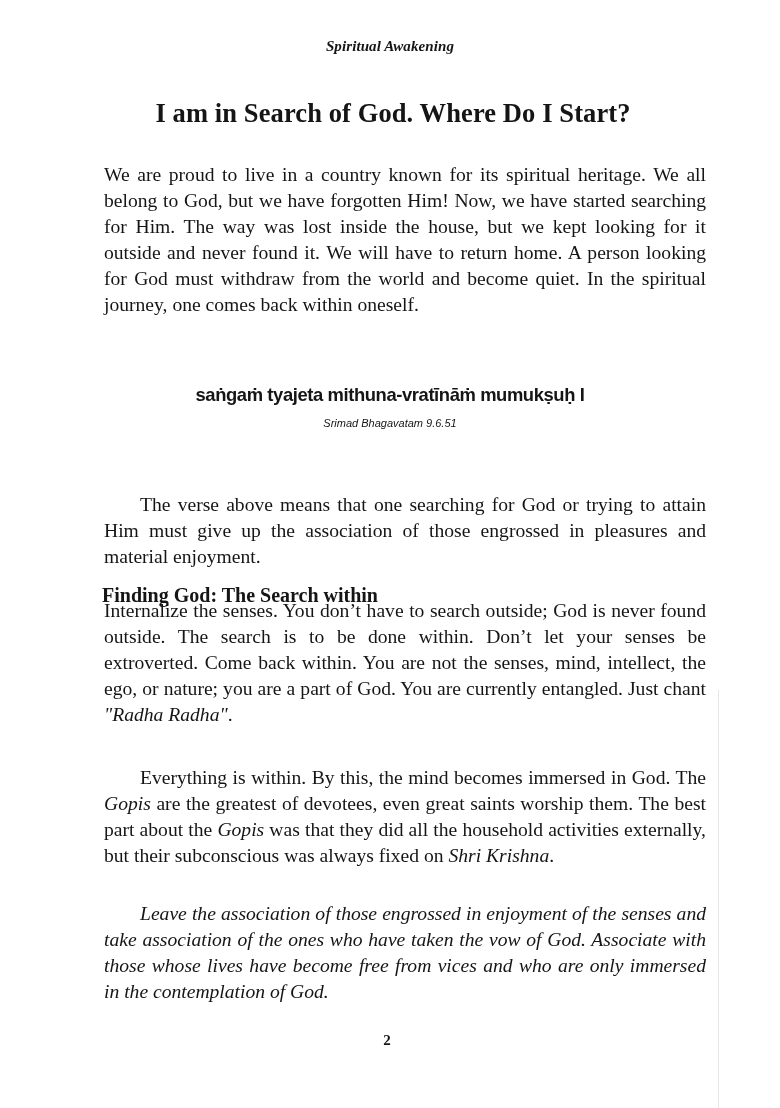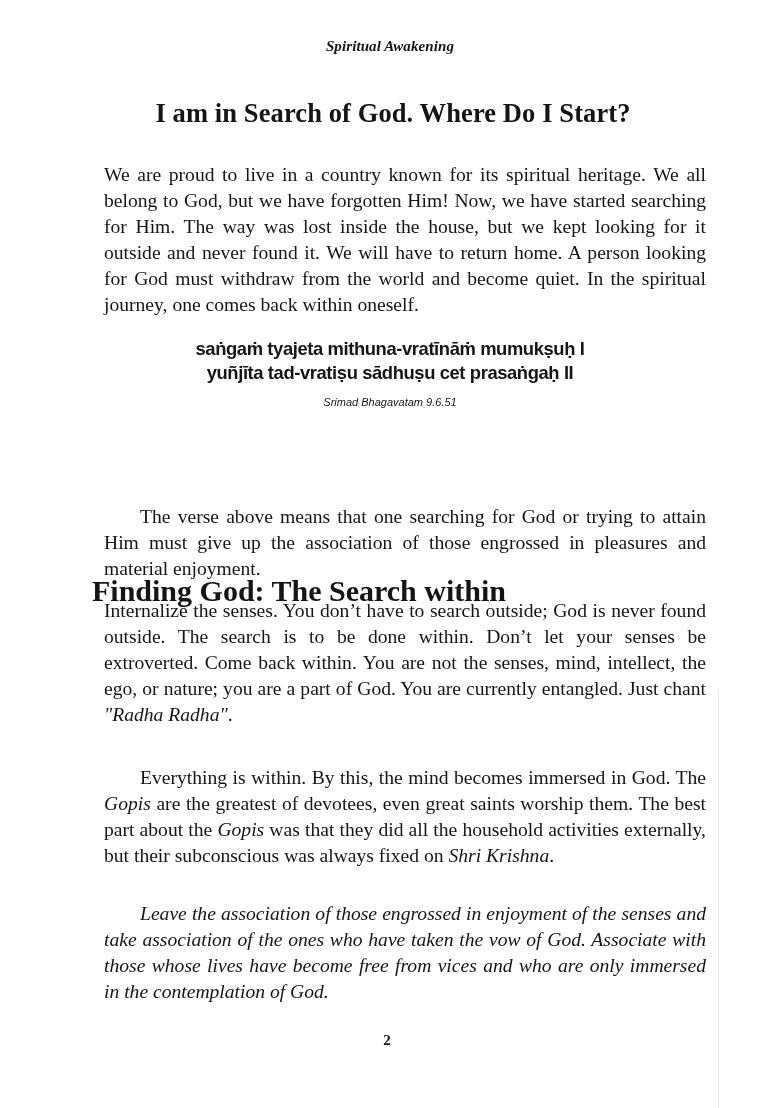--- a/index.html
+++ b/index.html
@@ -22,53 +22,52 @@
   .text-block {
     position: absolute; left: 92px; width: 602px;
     font-size: 19.6px; line-height: 26.1px; text-align: justify; margin: 12px;
   }
   .indent { text-indent: 36px; }
   .verse {
     position: absolute; top: 337px; left: 150px; width: 480px; text-align: center;
     font-size: 18.4px; line-height: 24.3px; font-weight: bold; letter-spacing: -0.4px;
     font-family: "Liberation Sans", "DejaVu Sans", sans-serif; font-stretch: condensed;
   }
-  .verse-line { display: block; }
+  .verse-line { display: block; margin-top: 46px; }
   .verse-source {
     display: block; font-weight: normal; font-style: italic; font-size: 11px;
     letter-spacing: 0; margin-top: 4px;
   }
   .section-heading {
-    position: absolute; top: 574px; left: 92px; margin: 0;
-    font-weight: bold; font-size: 30px; text-align: right;
+    position: absolute; top: 574px; left: 92px; margin: 10px;
+    font-weight: bold; font-size: 20px; text-align: right;
   }
   .page-number {
     position: absolute; top: 1032px; left: 0; width: 774px; text-align: center;
     font-weight: bold; font-size: 15px;
   }
   em { font-style: italic; }
 </style>
 </head>
 <body>
 
 <div class="page-edge"></div>
 
 <div class="running-head">Spiritual Awakening</div>
 
 <h1 class="chapter-title">I am in Search of God. Where Do I Start?</h1>
 
 <p class="text-block" style="top:150px;">We are proud to live in a country known for its spiritual heritage. We all belong to God, but we have forgotten Him! Now, we have started searching for Him. The way was lost inside the house, but we kept looking for it outside and never found it. We will have to return home. A person looking for God must withdraw from the world and become quiet. In the spiritual journey, one comes back within oneself.</p>
 
 <div class="verse">
   <span class="verse-line">saṅgaṁ tyajeta mithuna-vratīnāṁ mumukṣuḥ I</span>
-  <span class="verse-line">yuñjīta tad-vratiṣu sādhuṣu cet prasaṅgaḥ II</span>
   <span class="verse-source">Srimad Bhagavatam 9.6.51</span>
 </div>
 
-<p class="text-block indent" style="top:492px;">The verse above means that one searching for God or trying to attain Him must give up the association of those engrossed in pleasures and material enjoyment.</p>
+<p class="text-block indent" style="top:480px;">The verse above means that one searching for God or trying to attain Him must give up the association of those engrossed in pleasures and material enjoyment.</p>
 
 <h2 class="section-heading">Finding God: The Search within</h2>
 
 <p class="text-block" style="top:586px;"><span>Internalize the senses. You don’t have to search outside; God is never found outside. The search is to be done within. Don’t let your senses be extroverted. Come back within. You are not the senses, mind, intellect, the ego, or nature; you are a part of God. You are currently entangled. Just chant </span><em>"Radha Radha"</em><span>.</span></p>
 
 <p class="text-block indent" style="top:753px;"><span>Everything is within. By this, the mind becomes immersed in God. The </span><em>Gopis</em><span> are the greatest of devotees, even great saints worship them. The best part about the </span><em>Gopis</em><span> was that they did all the household activities externally, but their subconscious was always fixed on </span><em>Shri Krishna</em><span>.</span></p>
 
 <p class="text-block indent" style="top:889px;font-style:italic;">Leave the association of those engrossed in enjoyment of the senses and take association of the ones who have taken the vow of God. Associate with those whose lives have become free from vices and who are only immersed in the contemplation of God.</p>
 
 <div class="page-number">2</div>

